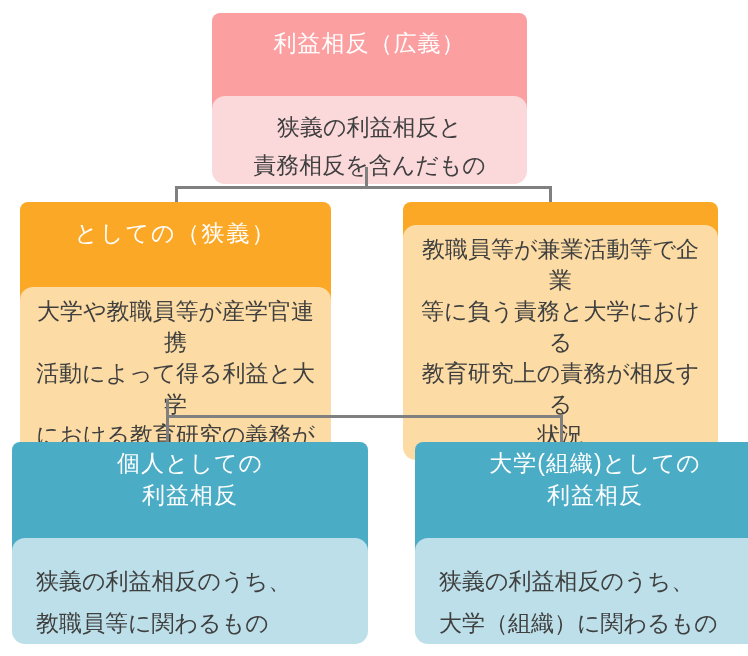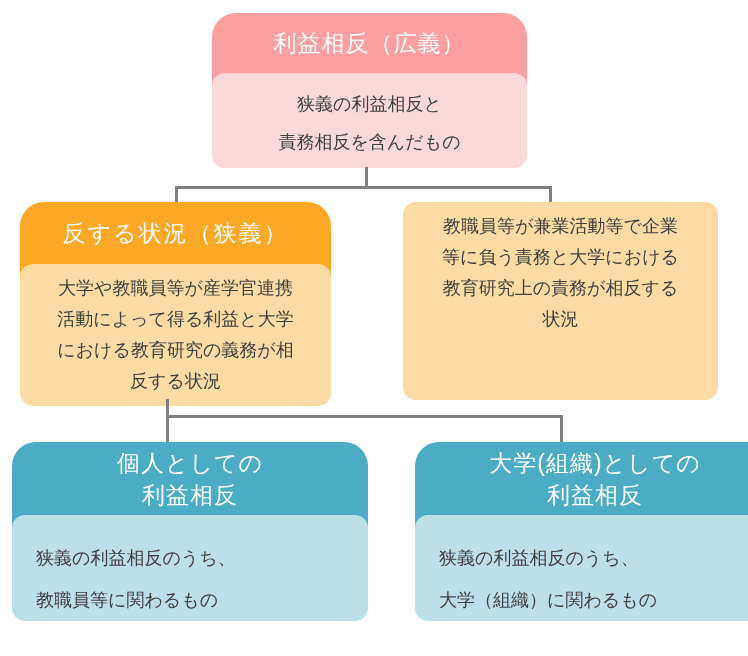--- a/index.html
+++ b/index.html
@@ -10,44 +10,45 @@
   }
   .canvas {
     position: relative;
     width: 748px;
     height: 656px;
     background: #ffffff;
     overflow: hidden;
   }
   .node {
     position: absolute;
-    border-radius: 24px;
+    border-radius: 8px;
     display: flex;
     flex-direction: column;
     box-sizing: border-box;
   }
   .node-header {
     flex: 0 0 auto;
     display: flex;
     align-items: center;
     justify-content: center;
     text-align: center;
     color: var(--header_text);
     font-size: 23px;
     line-height: 30px;
     white-space: pre-line;
     letter-spacing: 1px;
   }
   .node-body {
     flex: 1 1 auto;
     border-radius: 13px;
     color: var(--body_text);
-    font-size: 18px;
+    font-size: 23px;
     white-space: pre-line;
     box-sizing: border-box;
+    margin-top: 23px;
   }
   
   .node.broad { left: 212px; top: 13px; width: 315px; height: 155px; background: var(--pink_header); }
   .node.broad .node-header { height: 60px; }
   .node.broad .node-body {
     background: var(--pink_body);
     text-align: center;
     padding-top: 12px;
     line-height: 38px;
   }
@@ -98,21 +99,21 @@
     <div class="node-body">狭義の利益相反と
 責務相反を含んだもの</div>
   </div>
 
   <div class="line l-v c1-stem"></div>
   <div class="line l-h c1-horiz"></div>
   <div class="line l-v c1-dropL"></div>
   <div class="line l-v c1-dropR"></div>
 
   <div class="node orange narrow">
-    <div class="node-header">反する状況（狭義）</div>
+    <div class="node-header">としての（狭義）</div>
     <div class="node-body">大学や教職員等が産学官連携
 活動によって得る利益と大学
 における教育研究の義務が相
 反する状況</div>
   </div>
 
   <div class="node orange duty">
     <div class="node-body">教職員等が兼業活動等で企業
 等に負う責務と大学における
 教育研究上の責務が相反する

